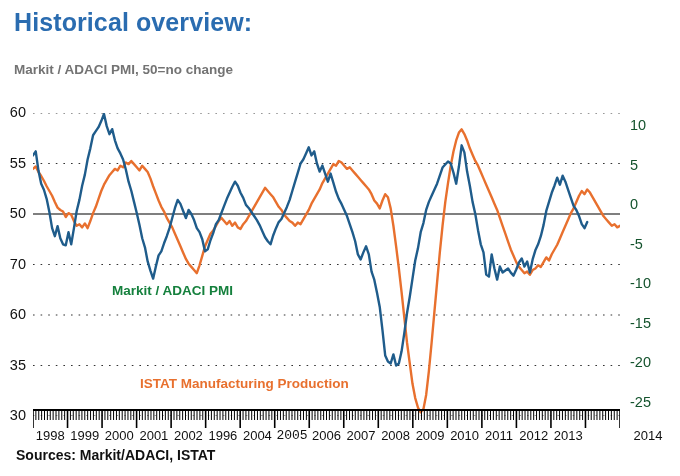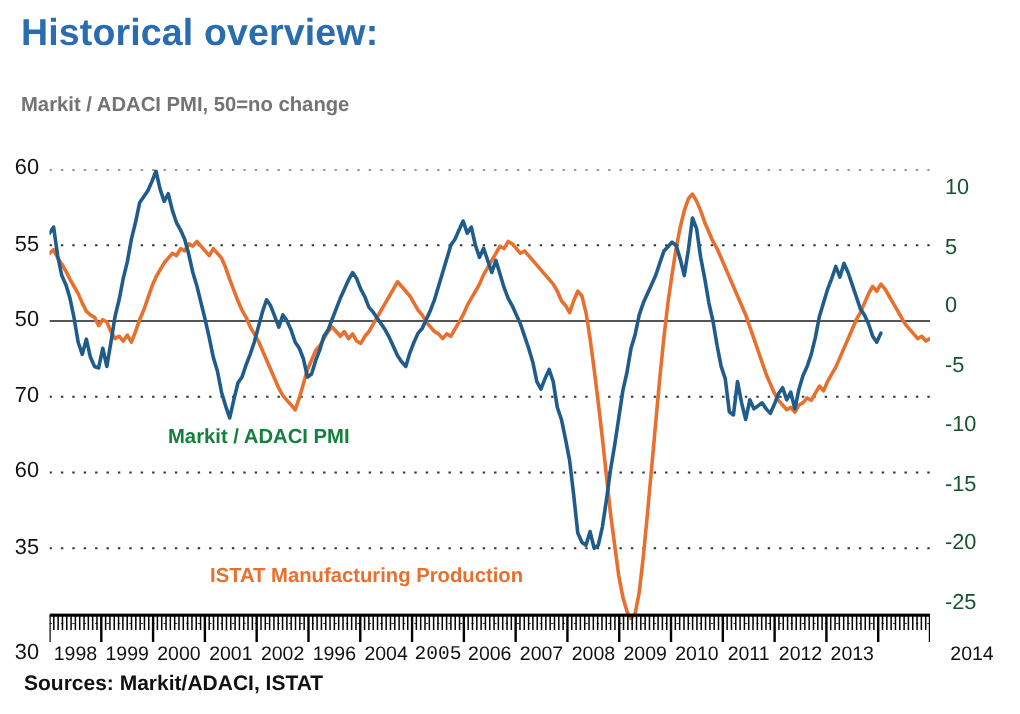--- a/index.html
+++ b/index.html
@@ -64,21 +64,21 @@
 
   <div class="subtitle-left">Markit / ADACI PMI, 50=no change</div>
 
   <div id="ylabels-left">
       <div class="ylab" style="left: 0px; top: 104px;">60</div>
       <div class="ylab" style="left: 0px; top: 154.5px;">55</div>
       <div class="ylab" style="left: 0px; top: 205px;">50</div>
       <div class="ylab" style="left: 0px; top: 255.5px;">70</div>
       <div class="ylab" style="left: 0px; top: 306px;">60</div>
       <div class="ylab" style="left: 0px; top: 356.5px;">35</div>
-      <div class="ylab" style="left: 0px; top: 407px; margin-top: 20px;">30</div>
+      <div class="ylab" style="left: 0px; top: 407px;">30</div>
     </div>
   <div id="ylabels-right">
       <div class="ylab-r" style="left: 630px; top: 117.198px;">10</div>
       <div class="ylab-r" style="left: 630px; top: 156.713px;">5</div>
       <div class="ylab-r" style="left: 630px; top: 196.228px;">0</div>
       <div class="ylab-r" style="left: 630px; top: 235.743px;">-5</div>
       <div class="ylab-r" style="left: 630px; top: 275.257px;">-10</div>
       <div class="ylab-r" style="left: 630px; top: 314.772px;">-15</div>
       <div class="ylab-r" style="left: 630px; top: 354.287px;">-20</div>
       <div class="ylab-r" style="left: 630px; top: 393.802px;">-25</div>

